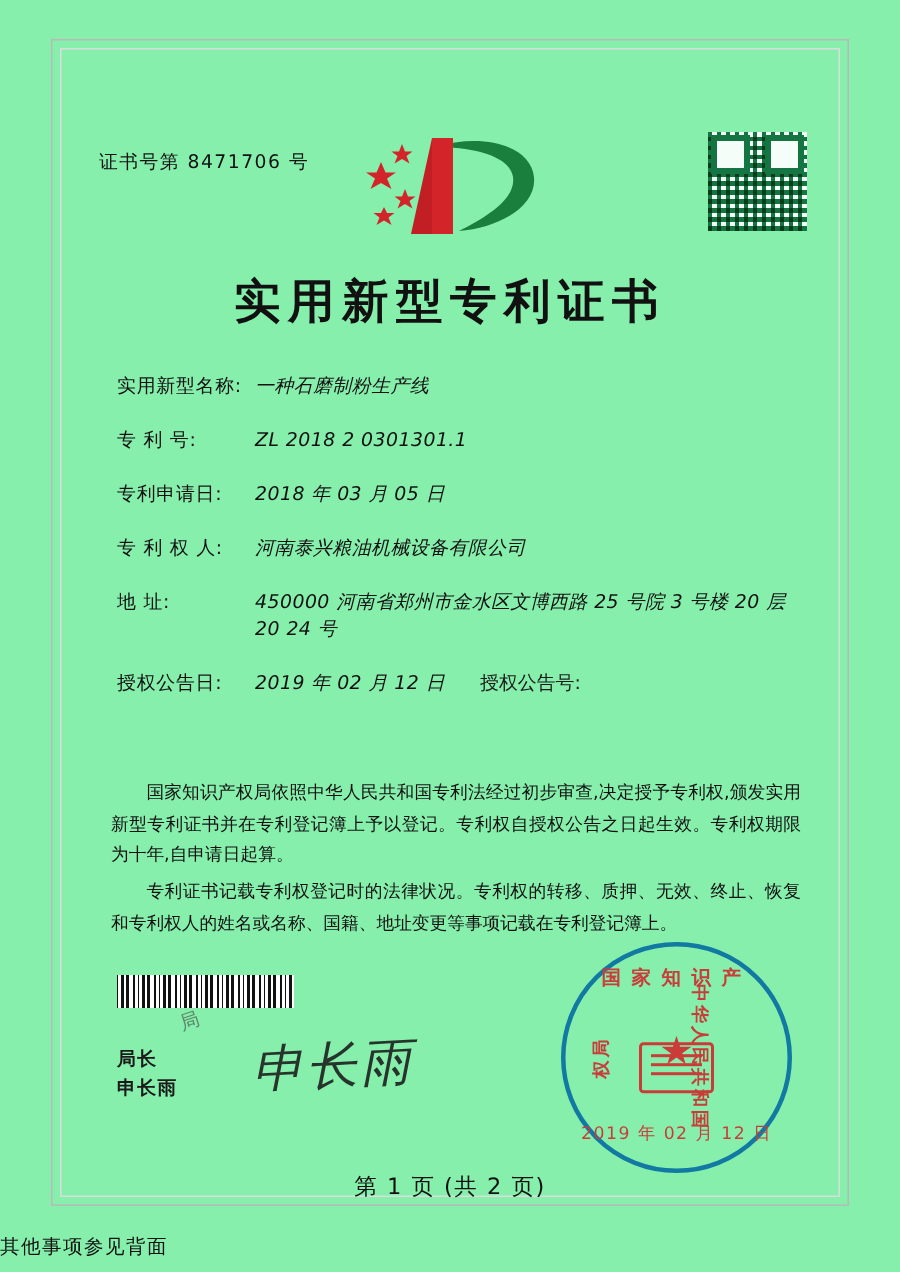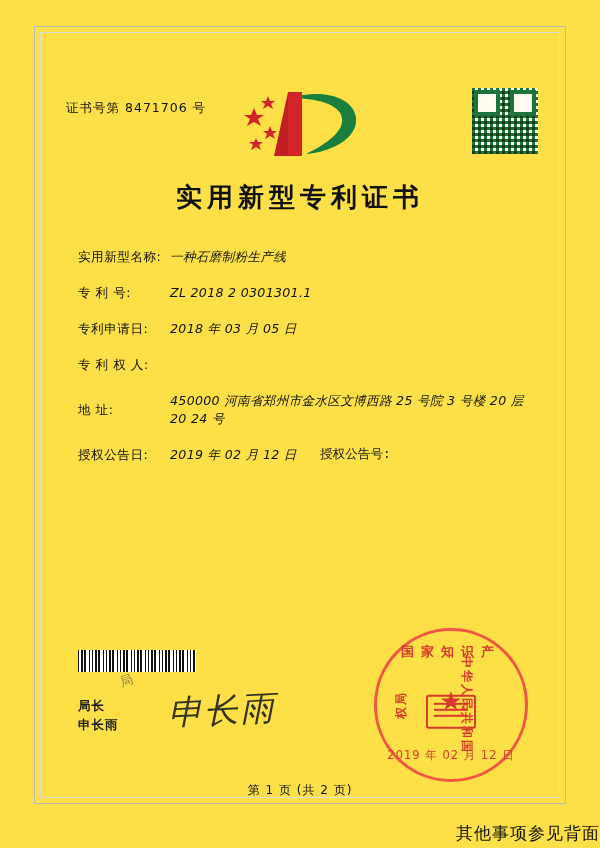--- a/index.html
+++ b/index.html
@@ -5,21 +5,21 @@
   html, body {
     margin: 0;
     padding: 0;
     background: #f4f4f2;
   }
   .page {
     position: relative;
     width: 600px;
     height: 848px;
     margin: 0 auto;
-    background: #fde047;
+    background: #86efac;
     font-family: "DejaVu Sans", "Liberation Sans", sans-serif;
     color: #1a1a1a;
     overflow: hidden;
   }
   
   .cert-border {
     position: absolute;
     left: 34px;
     top: 26px;
     right: 34px;
@@ -74,57 +74,56 @@
   }
   .qr::before { left: 2px; top: 2px; }
   .qr::after { right: 2px; top: 2px; }
 
   .title {
     position: absolute;
     left: 0; right: 0;
     top: 180px;
     text-align: center;
     font-family: Liberation Sans, sans-serif;
-    font-size: 26px;
+    font-size: 31px;
     font-weight: bold;
     letter-spacing: 5px;
     color: #111;
   }
 
   
   .fields {
     position: absolute;
     left: 78px;
     top: 248px;
     right: 70px;
     font-size: 12.6px;
     line-height: 1.5;
   }
   .field-row {
     display: flex;
-    align-items: center;
+    align-items: flex-start;
     margin-bottom: 17px;
   }
   .field-label {
     width: 92px;
     flex: 0 0 92px;
     color: #111;
     letter-spacing: 0.5px;
   }
   .field-value {
     flex: 1;
     color: #111;
     letter-spacing: 0.3px;
     font-style: italic;
   }
   .field-row.two-col .field-label2 {
     width: 80px;
     flex: 0 0 80px;
     text-align: left;
-    font-family: Liberation Mono, monospace;
   }
   .field-row.two-col .field-value1 {
     width: 150px;
     flex: 0 0 150px;
   }
 
   
   .paragraphs {
     position: absolute;
     left: 74px;
@@ -185,21 +184,21 @@
     opacity: .6;
   }
 
   
   .seal {
     position: absolute;
     right: 72px;
     top: 628px;
     width: 148px;
     height: 148px;
-    border: 3px solid #ef4444;
+    border: 3px solid #0369a1;
     border-radius: 50%;
     color: #d3242a;
     opacity: .88;
   }
   .seal-star {
     position: absolute;
     left: 50%;
     top: 50%;
     transform: translate(-50%, -62%);
     font-size: 26px;
@@ -253,30 +252,30 @@
     text-align: center;
     font-size: 11.5px;
     letter-spacing: 1px;
   }
 
   .page-num {
     position: absolute;
     left: 0; right: 0;
     top: 782px;
     text-align: center;
-    font-size: 12px;
+    font-size: 15px;
     color: #111;
     letter-spacing: 1px;
   }
   .footnote {
     position: absolute;
     left: 0; right: 0;
     top: 822px;
-    text-align: right;
-    font-size: 17px;
+    text-align: left;
+    font-size: 13px;
     color: #111;
     letter-spacing: 1px;
   }
 </style>
 </head>
 <body>
 
 <div class="page">
 
   <div class="cert-border"></div>
@@ -310,32 +309,37 @@
     <div class="field-row">
       <div class="field-label">专 利 号:</div>
       <div class="field-value">ZL 2018 2 0301301.1</div>
     </div>
     <div class="field-row">
       <div class="field-label">专利申请日:</div>
       <div class="field-value">2018 年 03 月 05 日</div>
     </div>
     <div class="field-row">
       <div class="field-label">专 利 权 人:</div>
+      <div class="field-value">河南泰兴粮油机械设备有限公司</div>
     </div>
     <div class="field-row">
       <div class="field-label">地      址:</div>
       <div class="field-value">450000 河南省郑州市金水区文博西路 25 号院 3 号楼 20 层 20 24 号</div>
     </div>
     <div class="field-row two-col">
       <div class="field-label">授权公告日:</div>
       <div class="field-value field-value1">2019 年 02 月 12 日</div>
       <div class="field-label2">授权公告号:</div>
     </div>
   </div>
 
+  <div class="paragraphs">
+    <p>国家知识产权局依照中华人民共和国专利法经过初步审查,决定授予专利权,颁发实用新型专利证书并在专利登记簿上予以登记。专利权自授权公告之日起生效。专利权期限为十年,自申请日起算。</p>
+    <p>专利证书记载专利权登记时的法律状况。专利权的转移、质押、无效、终止、恢复和专利权人的姓名或名称、国籍、地址变更等事项记载在专利登记簿上。</p>
+  </div>
 
   <div class="barcode"></div>
 
   <div class="sign-mark">局</div>
 
   <div class="sign-label">
     <div>局长</div>
     <div>申长雨</div>
   </div>
 

